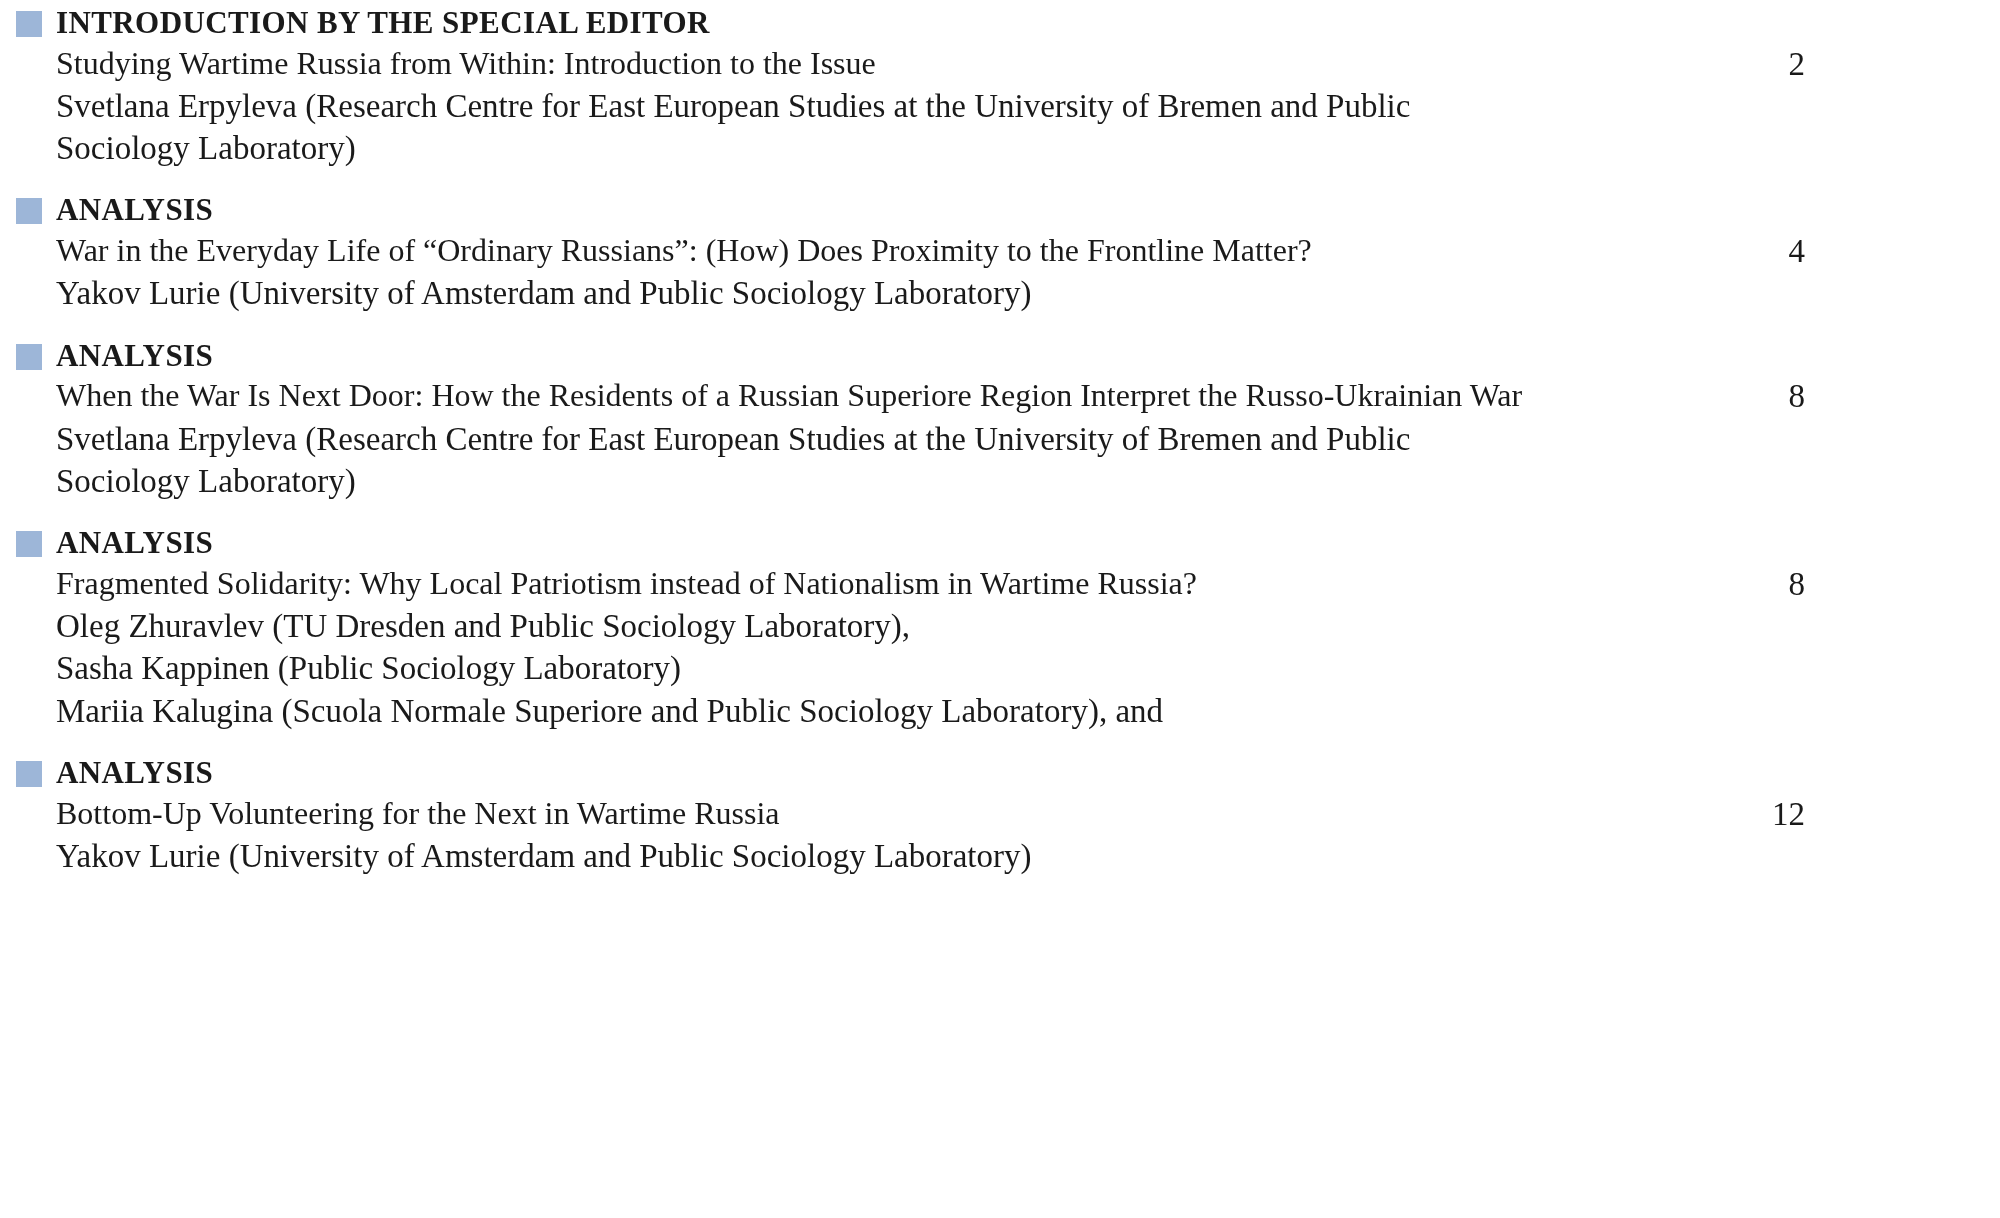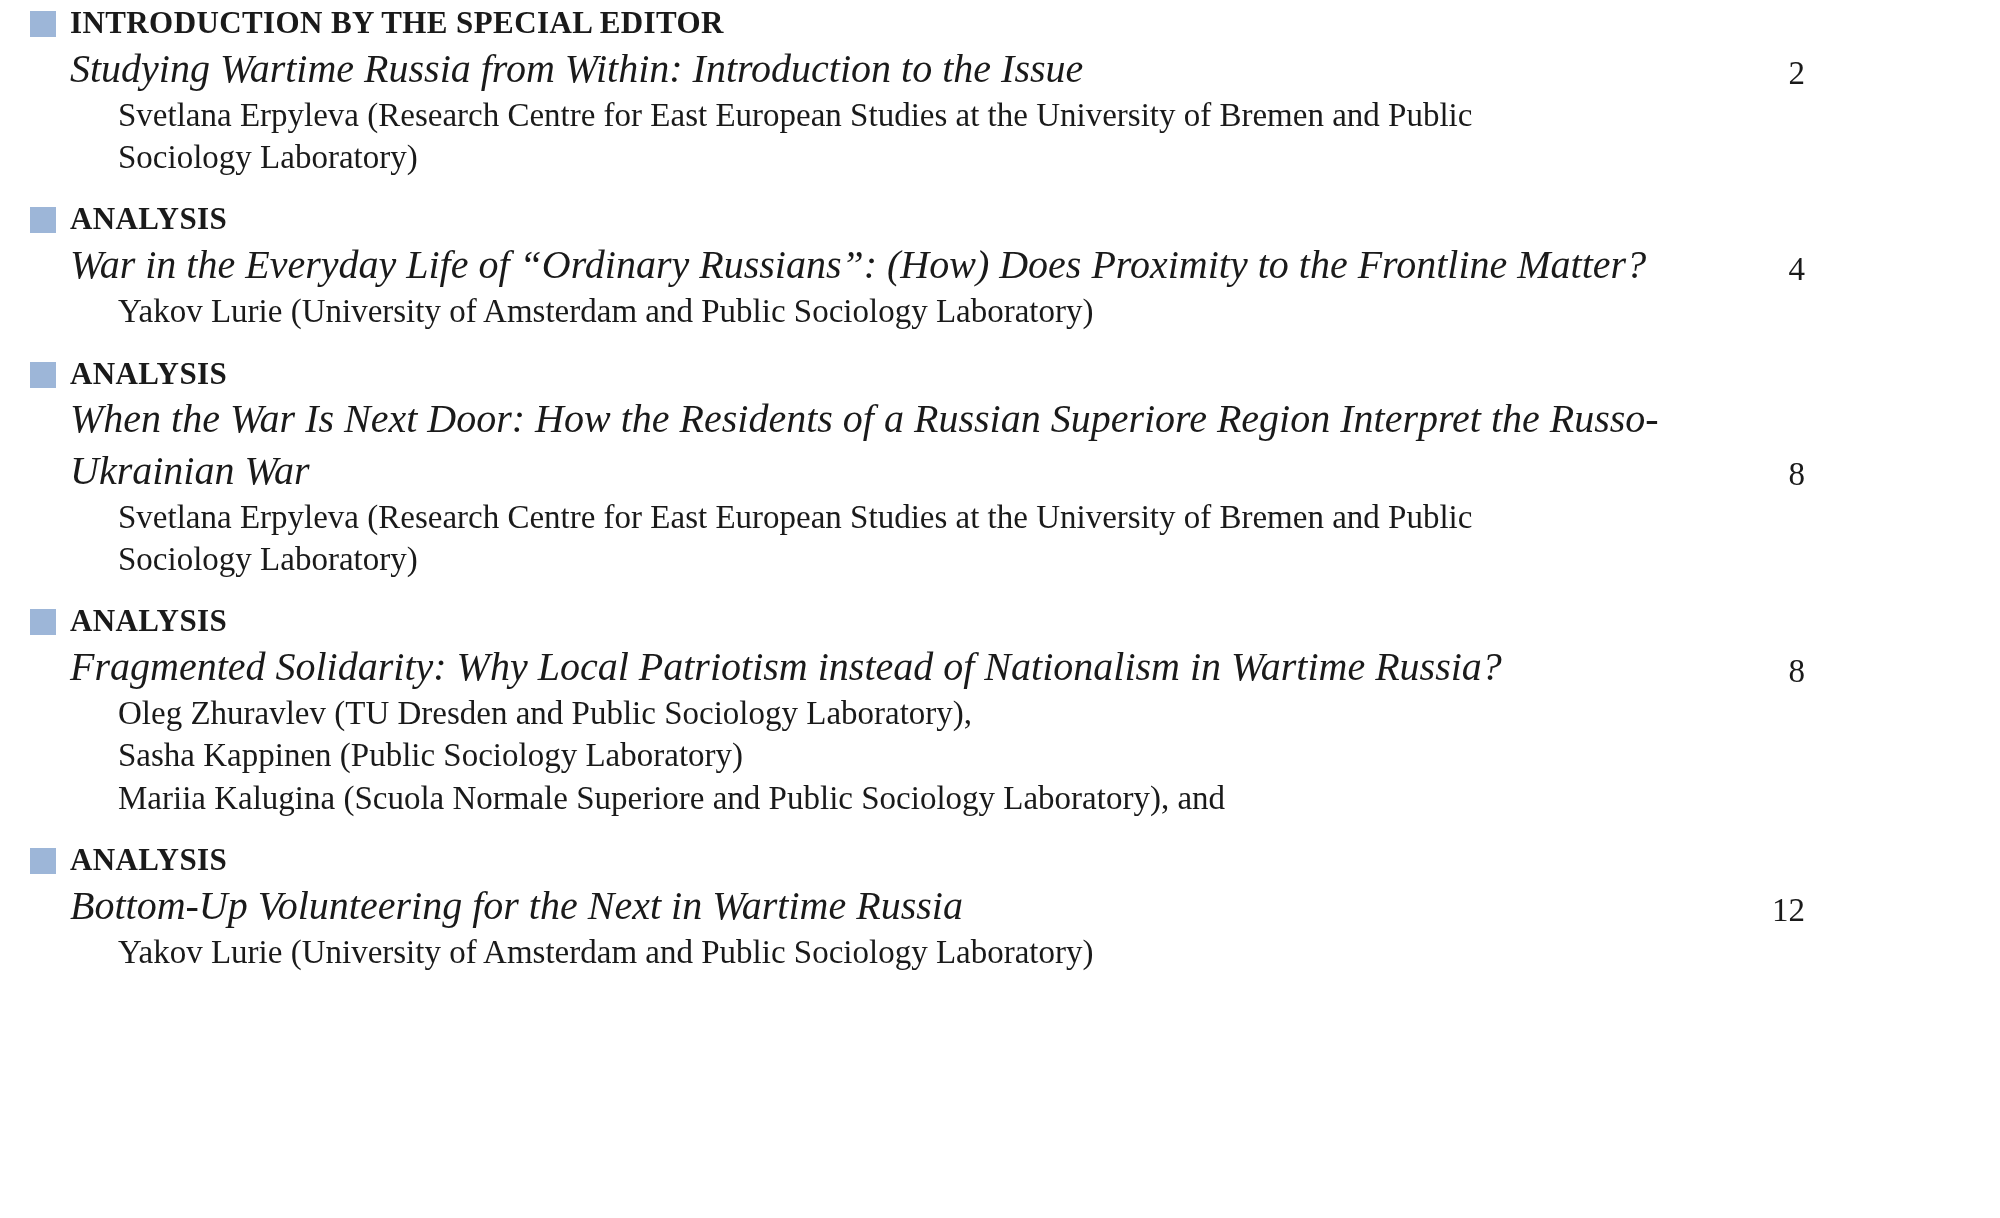--- a/index.html
+++ b/index.html
@@ -9,21 +9,21 @@
   }
   body {
     width: 2000px;
     min-height: 1218px;
     font-family: "Liberation Serif", "DejaVu Serif", serif;
     color: #1a1a1a;
   }
   .toc {
     box-sizing: border-box;
     width: 1845px;
-    padding: 4px 40px 0 30px;
+    padding: 4px 40px 0 16px;
   }
   .entry {
     margin-bottom: 22px;
   }
   .entry:last-child {
     margin-bottom: 0;
   }
   .section-line {
     display: flex;
     align-items: baseline;
@@ -47,41 +47,39 @@
   .rows {
     padding-left: 40px;
   }
   .row {
     display: flex;
     align-items: flex-start;
     justify-content: space-between;
     gap: 24px;
   }
   .title-block {
-    font-size: 40px;
+    font-size: 32px;
     line-height: 1.28;
     flex: 1 1 auto;
     max-width: 1860px;
-    font-style: italic;
   }
   .page-num {
     flex: 0 0 auto;
     font-size: 33px;
     line-height: 1.28;
     text-align: right;
     min-width: 60px;
     align-self: flex-end;
   }
   .authors {
     font-size: 33px;
     line-height: 1.28;
   }
   .author-line {
     display: block;
-    margin-left: 48px;
   }
 </style>
 </head>
 <body>
 
 <div class="toc">
 
   <div class="entry">
     <div class="section-line">
       <span class="bullet"></span>

